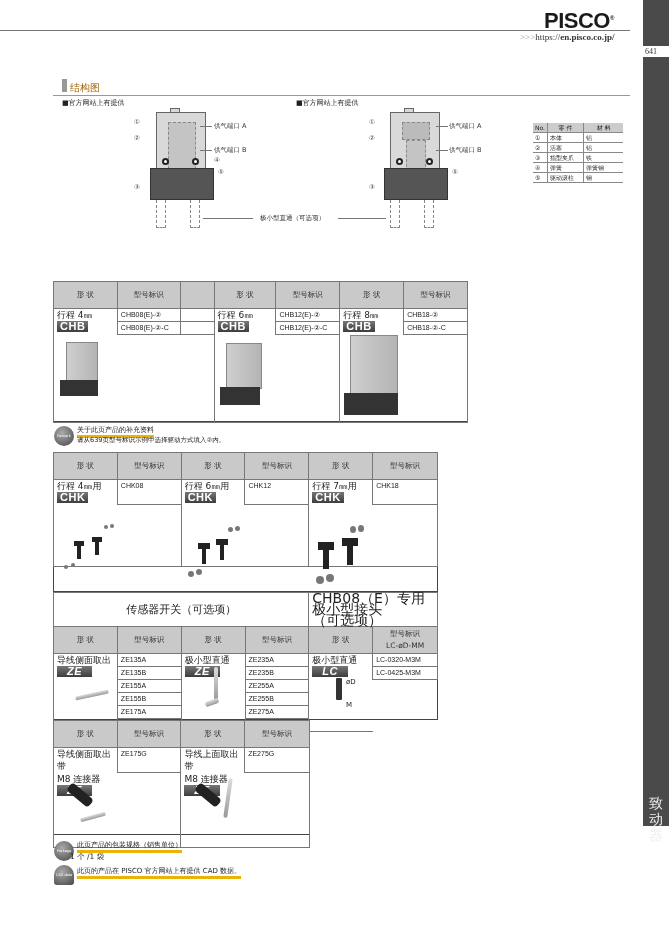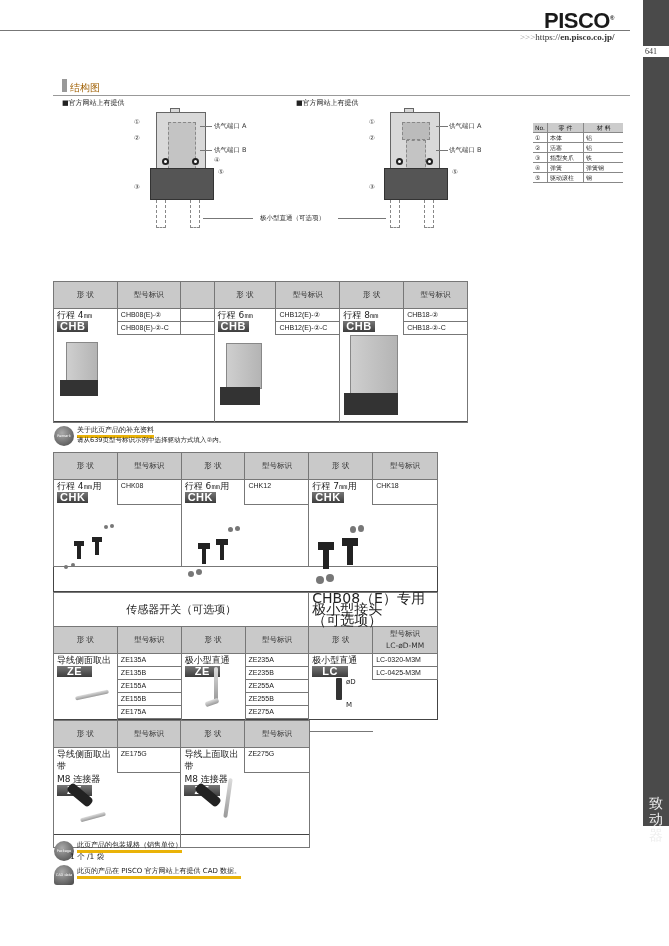--- a/index.html
+++ b/index.html
@@ -32,21 +32,21 @@
   .parts-table td, .parts-table th { border-bottom: 1px solid #888; padding: 0 2px; height: 9.5px; line-height: 9px; font-weight: normal; text-align: left; }
   .parts-table th { background: #ccc; text-align: center; }
   .parts-table td.c { border-right: 1px solid #888; }
   .parts-table th.c { border-right: 1px solid #888; }
   table.grid { position: absolute; border-collapse: collapse; font-size: 7px; }
   table.grid td { border: 1px solid #777; padding: 0 3px; vertical-align: top; }
   .hdr { background: #c9c9c9; text-align: center; vertical-align: middle !important; height: 27px; color: #333; font-size: 7.5px; }
   .model { height: 13px; line-height: 12px; font-family: "Liberation Sans", sans-serif; font-size: 7px; }
   .shape-cell { font-size: 9px; line-height: 12px; }
   .badge { display: inline-block; background: linear-gradient(#777, #3d3d3d); color: #fff; font-weight: bold; font-family: "Liberation Sans", sans-serif; font-size: 11px; padding: 0 3px; line-height: 11px; letter-spacing: 0.5px; }
-  .badge.wide { padding: 0 10px; }
+  .badge.wide { padding: 0 10px; font-style: italic; }
   .outer { position: absolute; border: 1.5px solid #444; }
   .prod { position: absolute; }
   .cube { position: absolute; background: linear-gradient(90deg, #cfcfcf, #b4b4b4); border: 1px solid #888; }
   .cube-base { position: absolute; background: #333; }
   .claw { position: absolute; background: #222; }
   .screw { position: absolute; width: 6px; height: 6px; border-radius: 50%; background: #777; }
   .cable { position: absolute; background: linear-gradient(#ddd, #999); border-radius: 2px; }
   .note-icon { position: absolute; width: 20px; height: 20px; border-radius: 50%; background: radial-gradient(circle at 40% 35%, #aaa, #444); color: #fff; font-size: 3.5px; text-align: center; line-height: 20px; overflow: hidden; }
   .note-title { position: absolute; font-size: 7px; color: #222; border-bottom: 3px solid #eab308; white-space: nowrap; }
   .note-body { position: absolute; font-size: 6.5px; color: #222; white-space: nowrap; }

